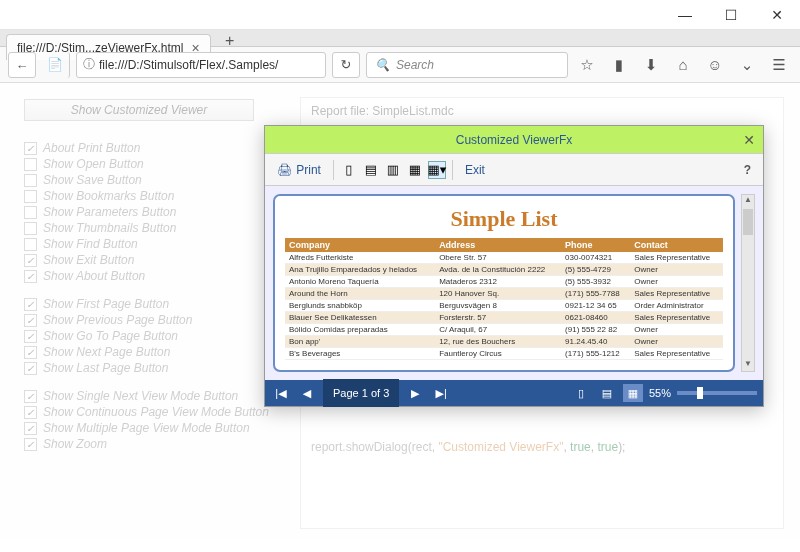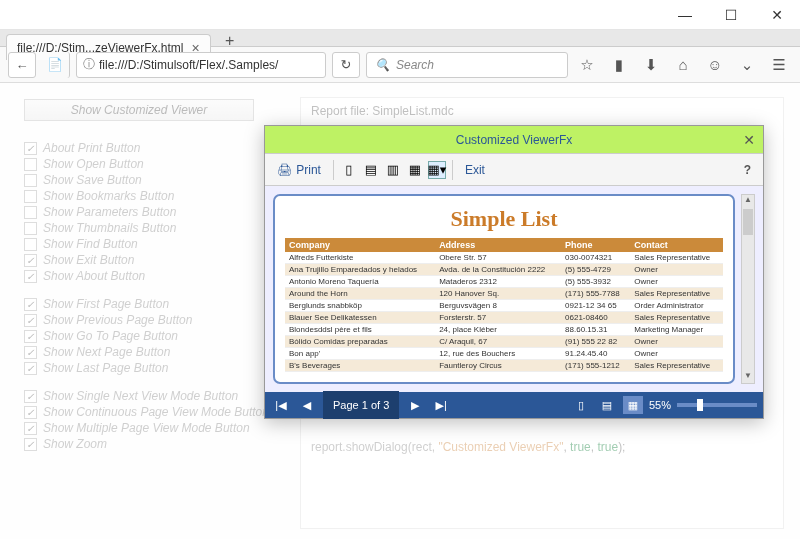--- a/index.html
+++ b/index.html
@@ -263,26 +263,20 @@
                 <td>Berglunds snabbköp</td>
                 <td>Berguvsvägen 8</td>
                 <td>0921-12 34 65</td>
                 <td>Order Administrator</td>
               </tr>
               <tr>
                 <td>Blauer See Delikatessen</td>
                 <td>Forsterstr. 57</td>
                 <td>0621-08460</td>
                 <td>Sales Representative</td>
-              </tr>
-              <tr>
-                <td>Blondesddsl père et fils</td>
-                <td>24, place Kléber</td>
-                <td>88.60.15.31</td>
-                <td>Marketing Manager</td>
               </tr>
               <tr>
                 <td>Bólido Comidas preparadas</td>
                 <td>C/ Araquil, 67</td>
                 <td>(91) 555 22 82</td>
                 <td>Owner</td>
               </tr>
               <tr>
                 <td>Bon app'</td>
                 <td>12, rue des Bouchers</td>

